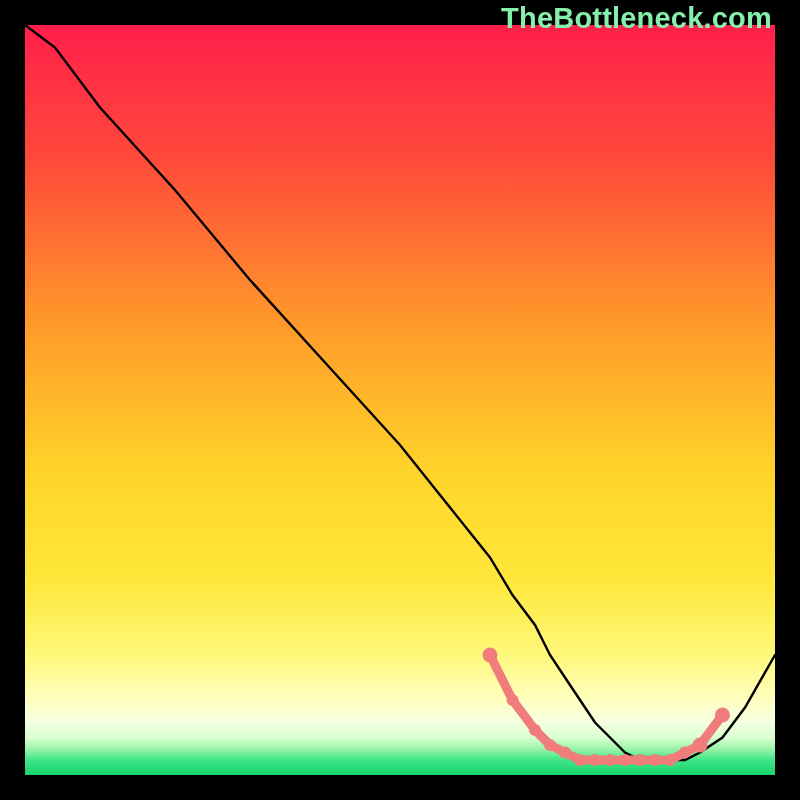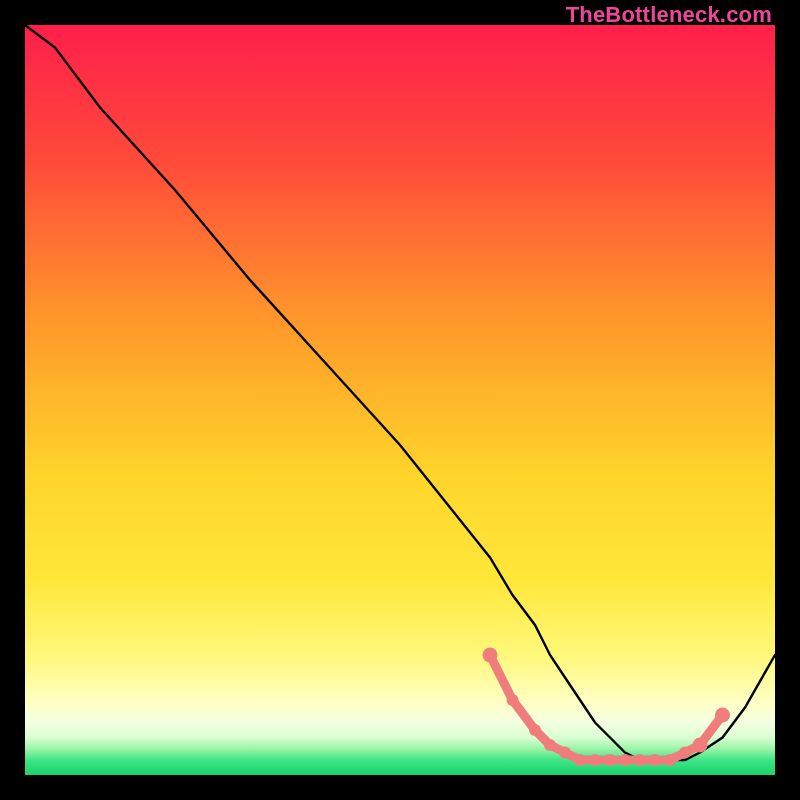--- a/index.html
+++ b/index.html
@@ -24,22 +24,22 @@
     position: absolute;
     left: 0;
     top: 0;
     width: 750px;
     height: 750px;
   }
   .watermark {
     position: absolute;
     top: 2px;
     right: 28px;
-    color: #ec4899;
-    font-size: 22px;
+    color: #86efac;
+    font-size: 29px;
     font-weight: 600;
     letter-spacing: 0.2px;
     user-select: none;
     margin-left: 24px;
   }
   svg.curve {
     position: absolute;
     left: 0;
     top: 0;
     width: 750px;

